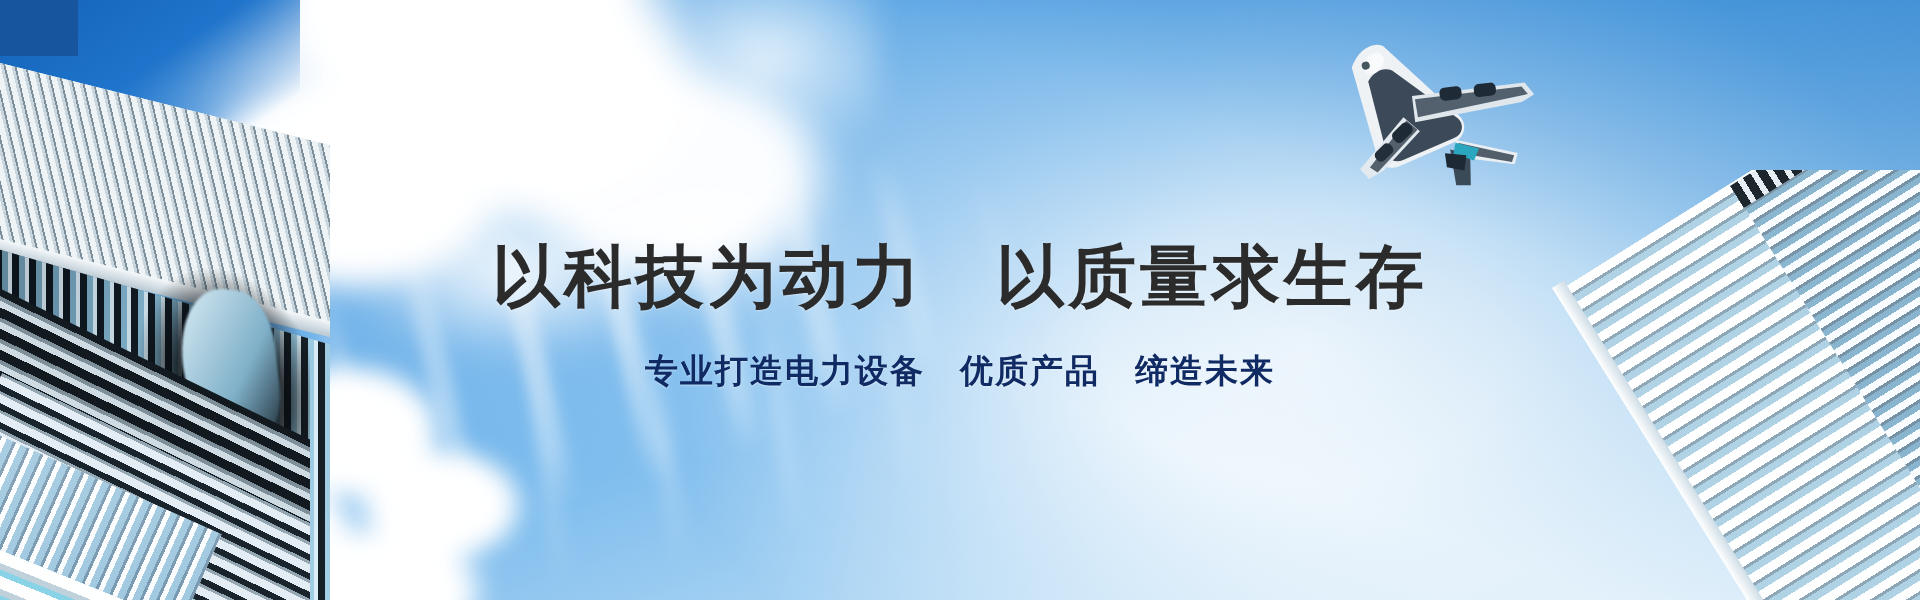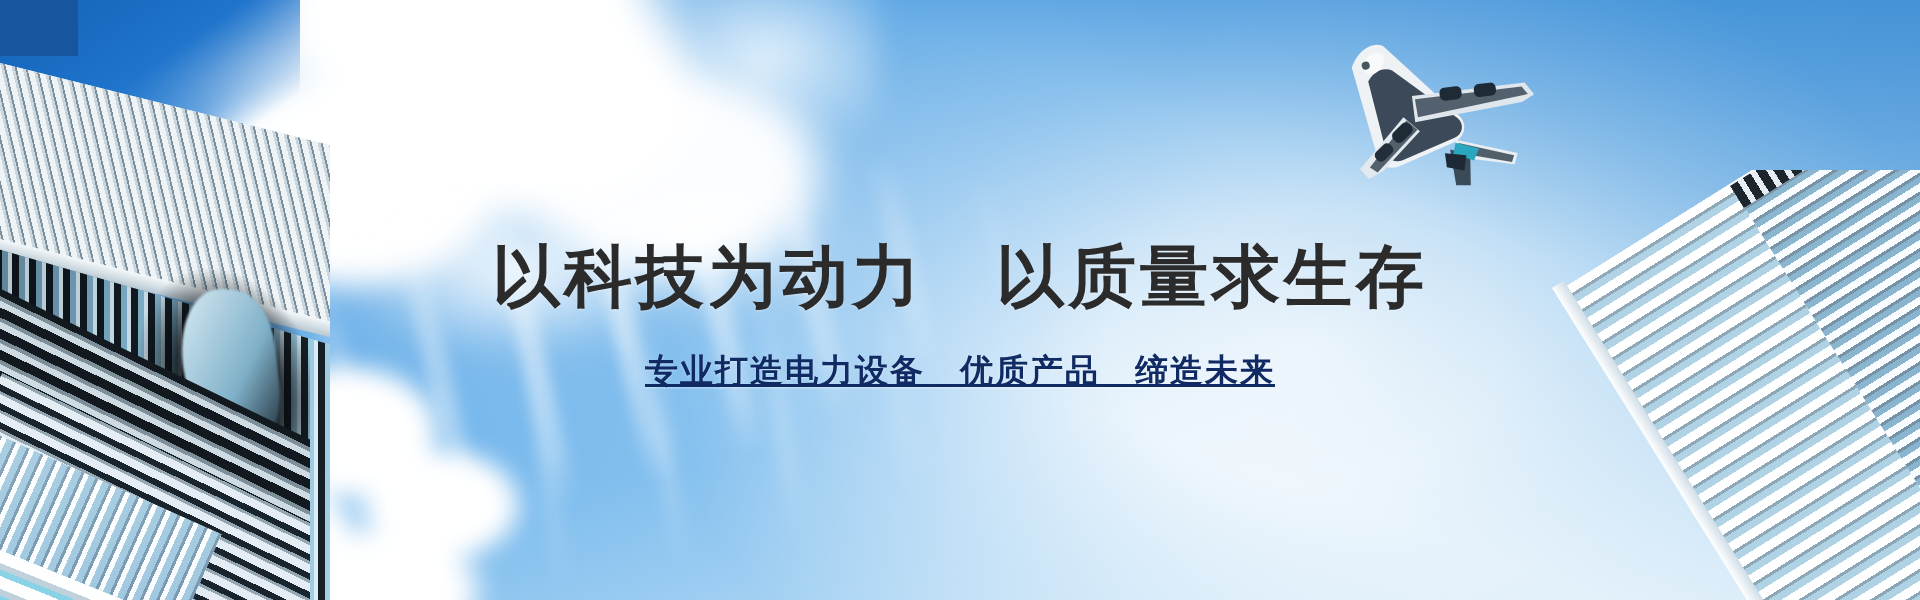--- a/index.html
+++ b/index.html
@@ -231,21 +231,20 @@
   }
   .subline{
     margin-top:34px;
     font-family:"DejaVu Sans","Liberation Sans",sans-serif;
     font-size:33px;
     font-weight:700;
     letter-spacing:2px;
     color:#102a63;
     white-space:nowrap;
     text-shadow:0 1px 2px rgba(255,255,255,.4);
-    text-decoration:underline;
   }
 
   
   .plane{
     position:absolute;left:1305px;top:4px;width:260px;height:200px;
   }
 </style>
 </head>
 <body>
 

